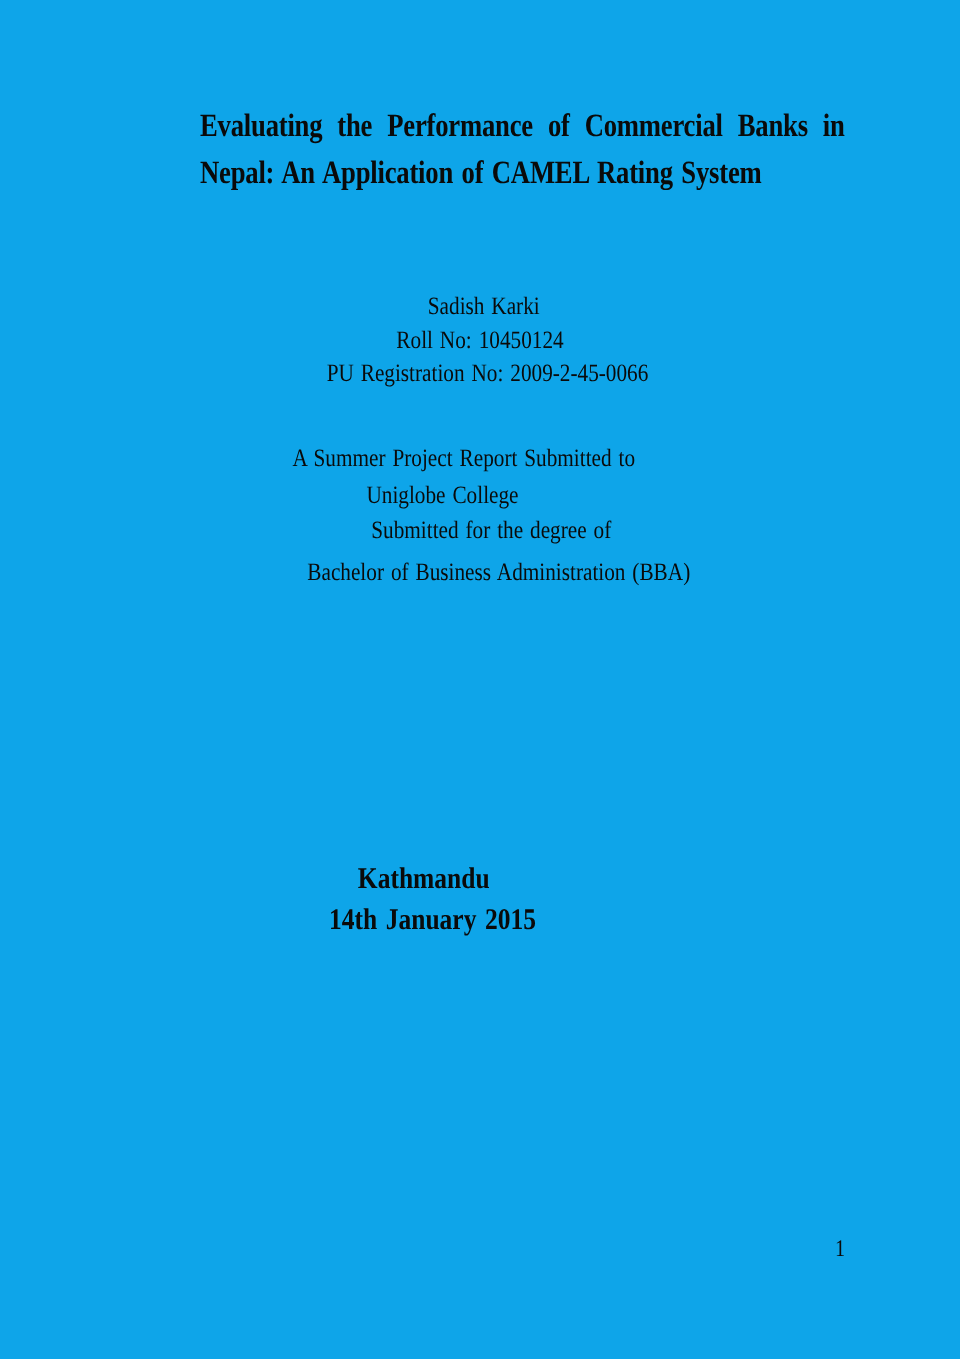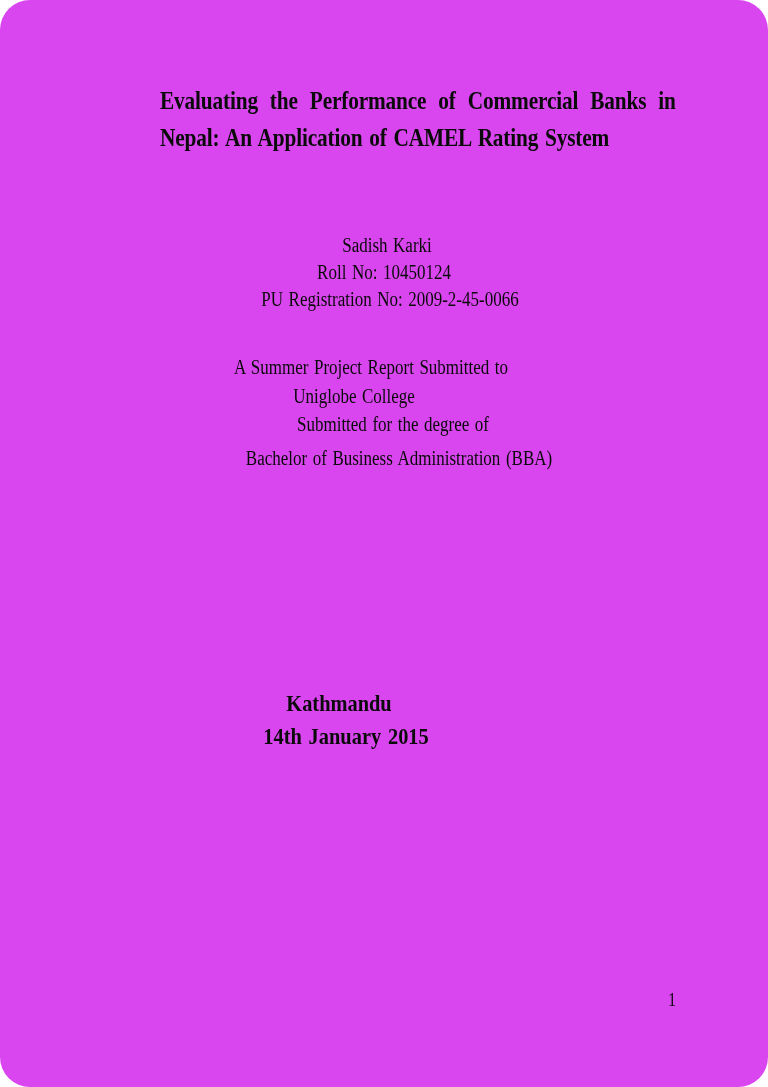--- a/index.html
+++ b/index.html
@@ -6,22 +6,21 @@
   html, body { background: #ffffff; }
   body {
     width: 768px; height: 1087px;
     position: relative;
     font-family: "Liberation Serif", "DejaVu Serif", serif;
     color: #0a0a0a;
     overflow: hidden;
   }
   .page {
     position: absolute; inset: 0;
-    background: #d946ef;
-    border-radius: 30px;
+    background: #0ea5e9;
   }
   .line {
     position: absolute;
     white-space: nowrap;
     line-height: 1;
   }
   
   .title-line {
     font-weight: bold;
     font-size: 26px;

